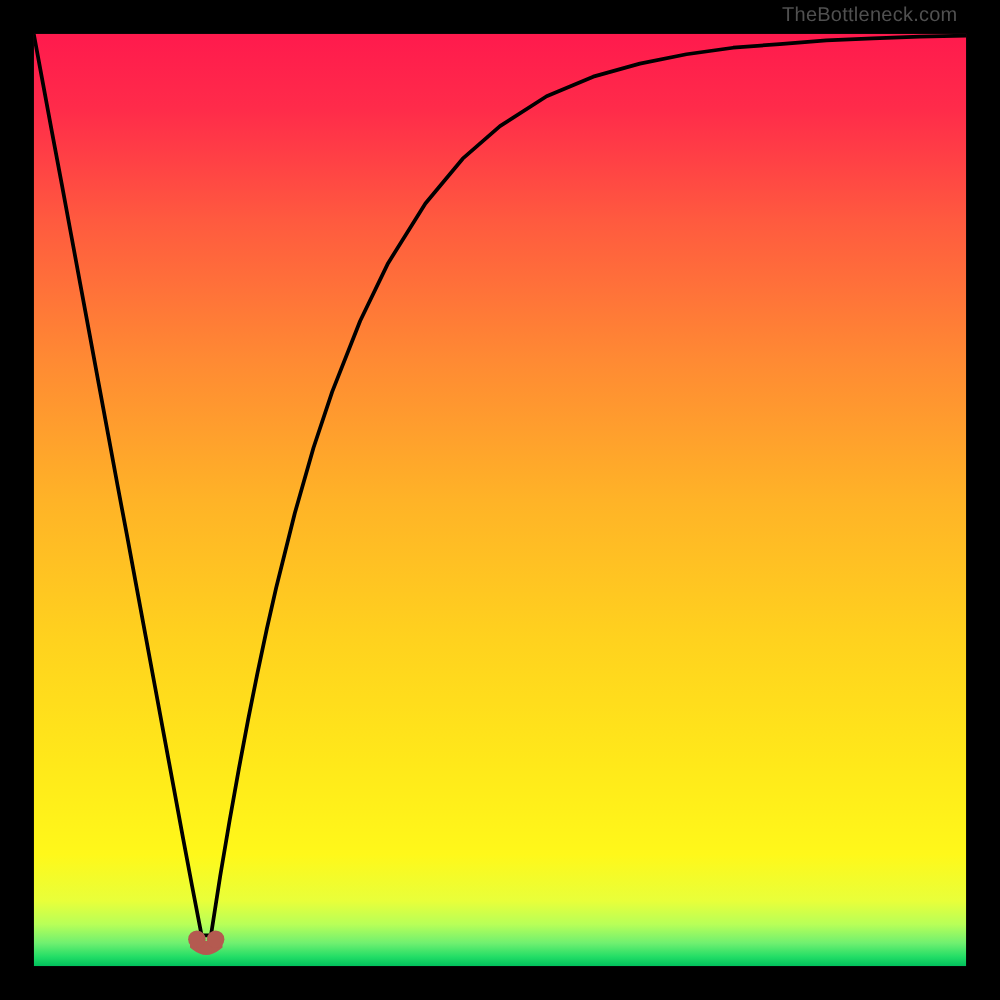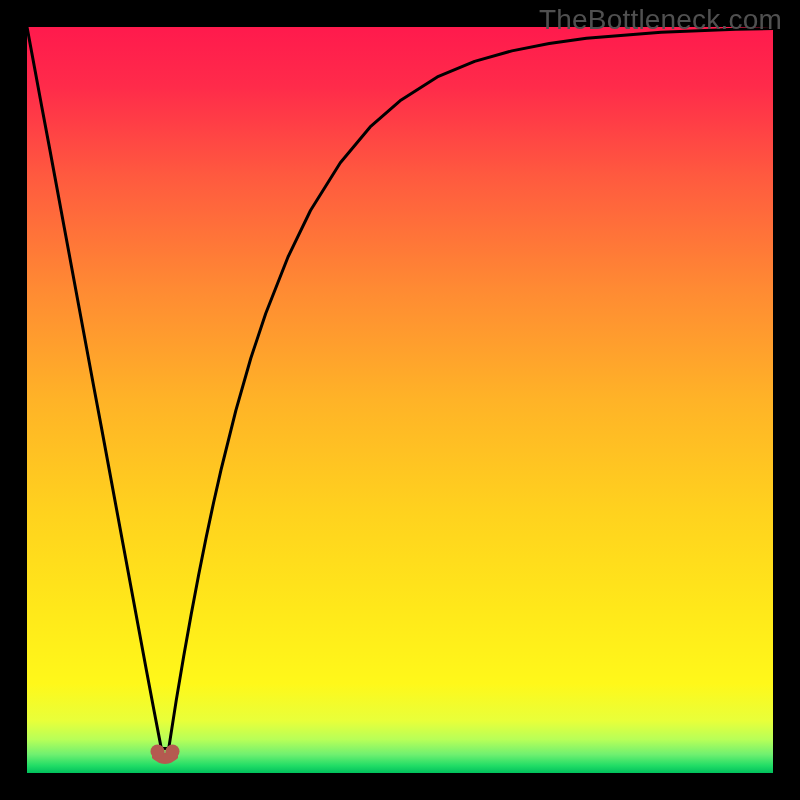--- a/index.html
+++ b/index.html
@@ -14,24 +14,24 @@
     position: absolute;
     left: 0;
     top: 0;
     width: 800px;
     height: 800px;
     background: #000;
   }
   .attribution {
     position: absolute;
     top: 4px;
-    right: 18px;
+    right: 34px;
     color: #505050;
     font-family: Arial, Helvetica, sans-serif;
-    font-size: 28px;
+    font-size: 16px;
     letter-spacing: 0.2px;
     z-index: 5;
     text-align: right;
   }
   svg.plot {
     position: absolute;
     left: 27px;
     top: 27px;
     width: 746px;
     height: 746px;

